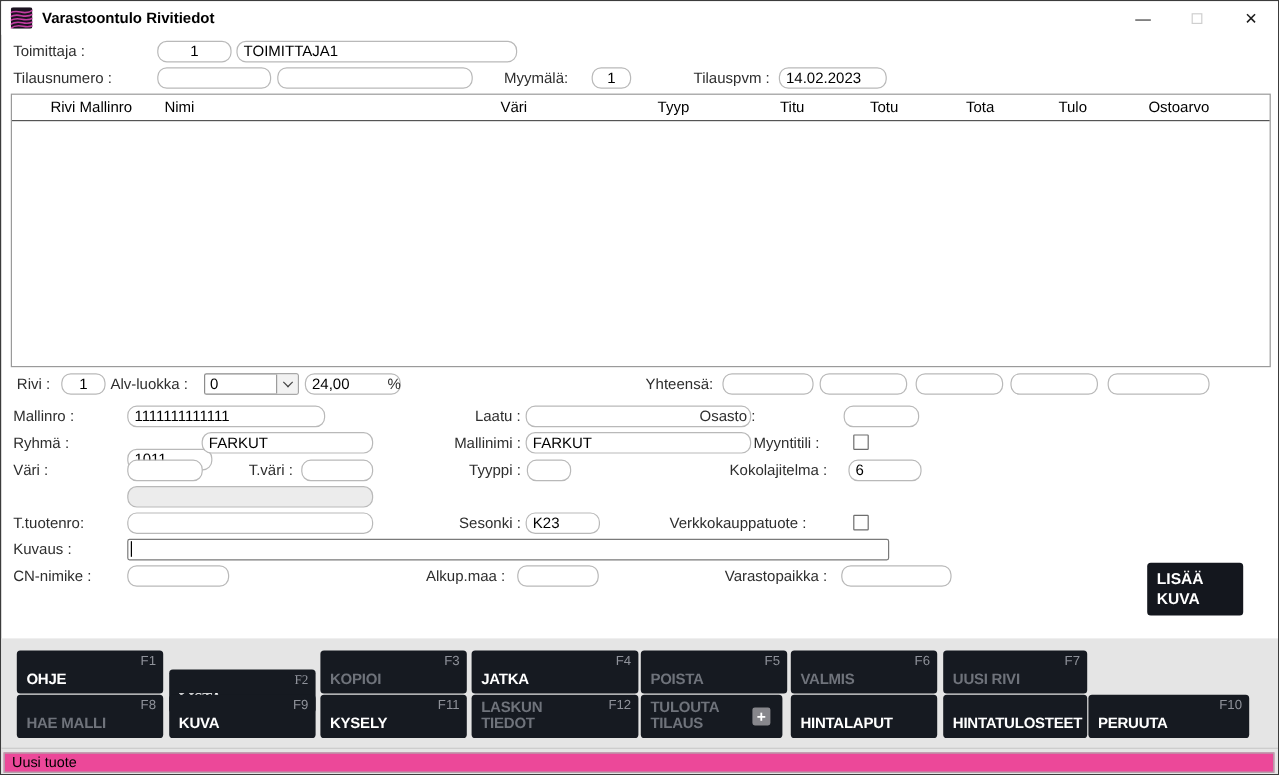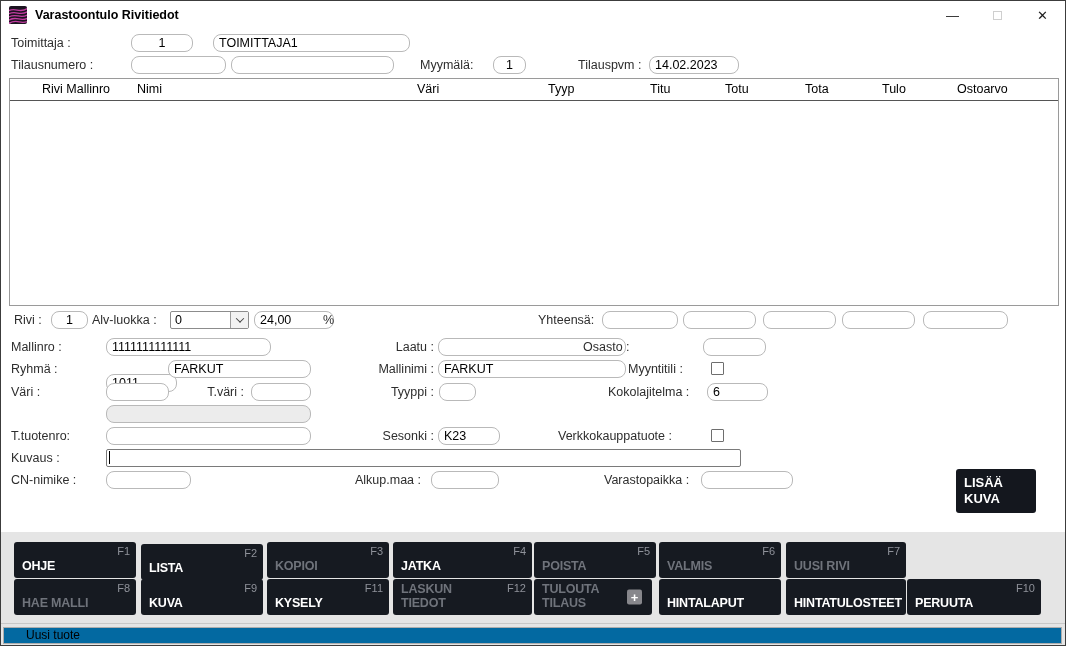--- a/index.html
+++ b/index.html
@@ -38,22 +38,22 @@
   .toolstrip{position:absolute;left:0;right:0;top:531px;height:91px;background:#e5e5e5;}
   .fbtn{position:absolute;height:36px;background:#161a21;border-radius:3px;}
   .fbl{position:absolute;left:8px;bottom:5px;font-weight:700;font-size:12.5px;letter-spacing:-0.2px;
     color:#fff;line-height:14px;white-space:pre-line;}
   .fbtn.disabled .fbl{color:#6f737b;}
   .fkey{position:absolute;top:3px;right:6px;font-size:11px;color:#8f929a;}
   .plus{position:absolute;right:10px;top:50%;transform:translateY(-50%);width:15px;height:15px;background:#87878c;
     border-radius:2px;color:#fff;font-weight:700;font-size:13px;line-height:15px;text-align:center;}
   
   .statusstrip{position:absolute;left:0;right:0;top:622px;bottom:0;background:#e5e5e5;border-top:1px solid #c8c8c8;}
-  .statusbox{position:absolute;left:2px;right:3px;top:3px;height:17px;background:#0369a1;border:1px solid #adadad;
-    font-size:12px;line-height:15px;padding-left:22px;color:#000;}
+  .statusbox{position:absolute;left:2px;right:3px;top:3px;height:17px;background:#ec4899;border:1px solid #adadad;
+    font-size:12px;line-height:15px;padding-left:6px;color:#000;}
 </style>
 </head>
 <body>
 
 <div class="window">
 
   <div class="titlebar">
     <svg class="appicon" viewBox="0 0 18 18">
       <rect x="0" y="0" width="18" height="18" rx="2" fill="#1c1320"></rect>
       <g stroke="#c33da2" stroke-width="1.3" fill="none" transform="rotate(-10 9 9)">
@@ -73,21 +73,21 @@
           <span class="maxbox"></span>
         </div>
       <div class="winbtn">
           <span>✕</span>
         </div>
     </div>
   </div>
 
   <span class="lbl" style="left:10px;top:33px">Toimittaja :</span>
   <input class="inp center" style="left: 130px; top: 33px; width: 62px;" value="1">
-  <input class="inp" style="left: 212px; top: 33px; width: 197px;" value="TOIMITTAJA1">
+  <input class="inp" style="left: 196px; top: 33px; width: 234px;" value="TOIMITTAJA1">
 
   <span class="lbl" style="left:10px;top:55px">Tilausnumero :</span>
   <input class="inp" style="left: 130px; top: 55px; width: 95px;">
   <input class="inp" style="left: 230px; top: 55px; width: 163px;">
   <span class="lbl" style="left:419px;top:55px">Myymälä:</span>
   <input class="inp center" style="left: 492px; top: 55px; width: 33px;" value="1">
   <span class="lbl" style="left:577px;top:55px">Tilauspvm :</span>
   <input class="inp" style="left: 648px; top: 55px; width: 90px;" value="14.02.2023">
 
   <div class="grid">
@@ -162,21 +162,21 @@
   <input class="inp" style="left: 700px; top: 470px; width: 92px;">
 
   <div class="imgbtn">LISÄÄ
 KUVA</div>
 
   <div class="toolstrip">
       <div class="fbtn" style="left: 13px; top: 10px; width: 122px;">
         <span class="fkey">F1</span>
         <span class="fbl">OHJE</span>
       </div>
-      <div class="fbtn" style="left: 140px; top: 12px; width: 122px;">
+      <div class="fbtn" style="left: 140px; top: 26px; width: 122px; font-family: Liberation Serif, serif;">
         <span class="fkey">F2</span>
         <span class="fbl">LISTA</span>
       </div>
       <div class="fbtn disabled" style="left: 266px; top: 10px; width: 122px;">
         <span class="fkey">F3</span>
         <span class="fbl">KOPIOI</span>
       </div>
       <div class="fbtn" style="left: 392px; top: 10px; width: 139px;">
         <span class="fkey">F4</span>
         <span class="fbl">JATKA</span>

